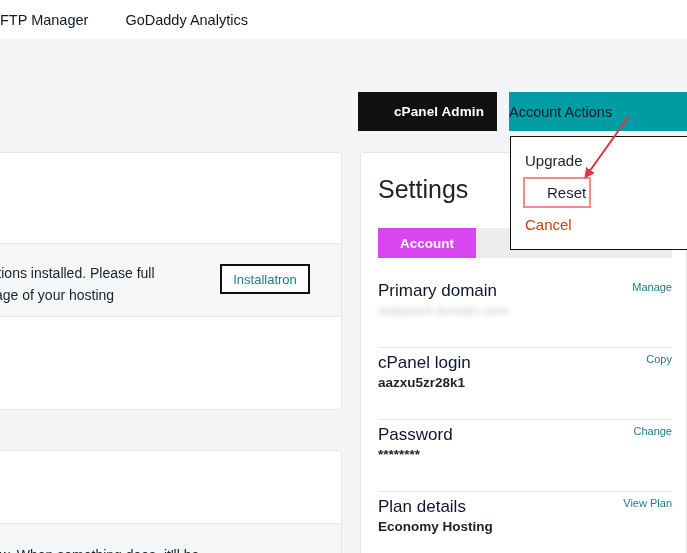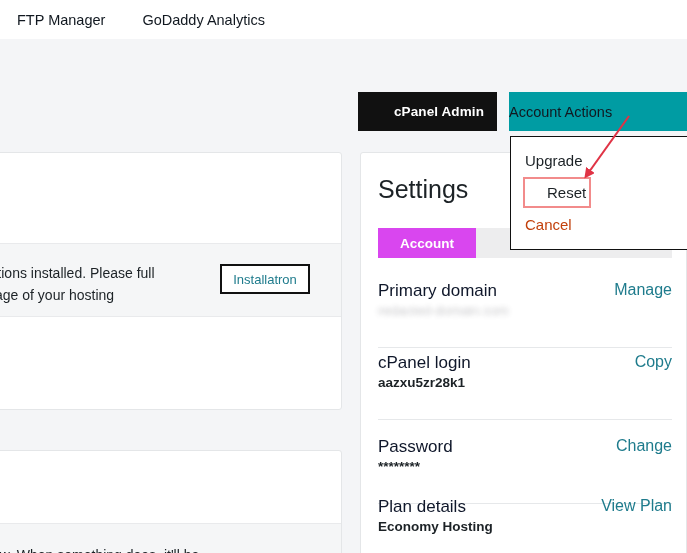--- a/index.html
+++ b/index.html
@@ -21,21 +21,20 @@
   }
 
   
   #topnav {
     position: absolute;
     left: 0; top: 0;
     width: 687px; height: 39px;
     background: #ffffff;
     display: flex;
     align-items: center;
-    padding-left: 17px;
   }
   .nav-link {
     font-size: 14.5px;
     color: #111820;
     margin-right: 37px;
     white-space: nowrap;
     cursor: pointer;
   }
 
   
@@ -212,27 +211,27 @@
   }
   .srow .val.redacted {
     color: transparent;
     text-shadow: 0 0 5px rgba(60,60,70,.30);
     filter: blur(1.1px);
     font-weight: normal;
   }
   .srow .act {
     position: absolute;
     right: 0; top: 4px;
-    font-size: 16px;
+    font-size: 11px;
     color: #1e7b8c;
     cursor: pointer;
   }
   #row-domain   { top: 124px; }
   #row-login    { top: 196px; }
-  #row-password { top: 268px; margin-top: 12px; }
+  #row-password { top: 268px; }
   #row-plan     { top: 340px; }
 </style>
 </head>
 <body>
 
 <div id="screen">
 
   <div id="topnav">
     <span class="nav-link">FTP Manager</span>
     <span class="nav-link">GoDaddy Analytics</span>

